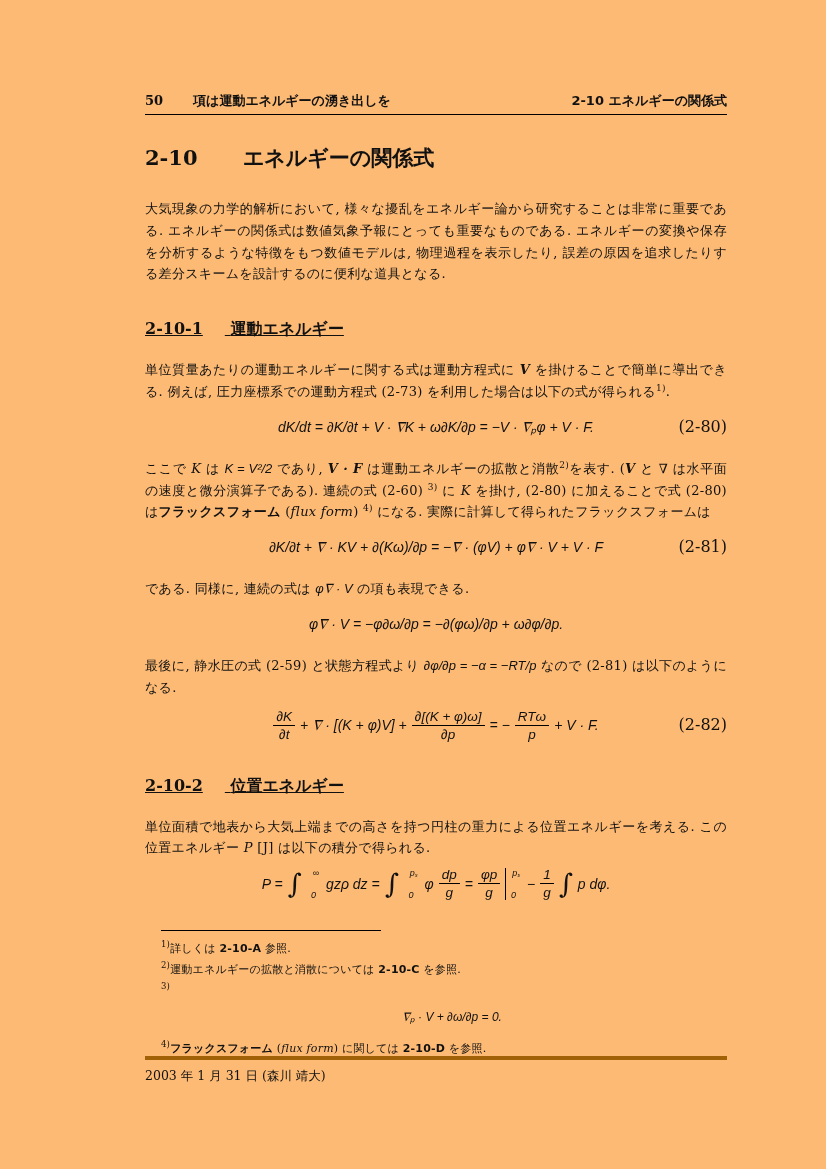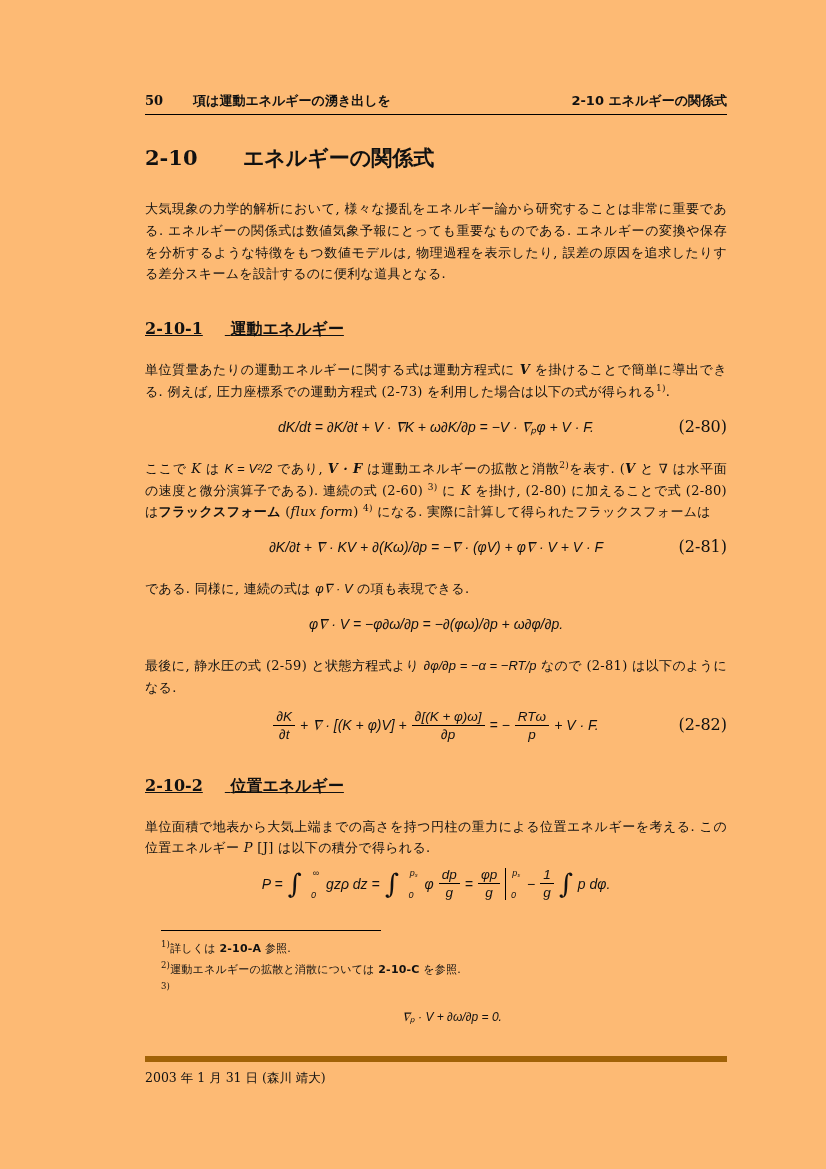--- a/index.html
+++ b/index.html
@@ -56,21 +56,21 @@
 
   
   .footnote-area{position:absolute;left:145px;top:930px;width:582px;margin-left:16px;}
   .fn-rule{border:none;border-top:1px solid #000;width:220px;margin:0 0 5px 0;}
   .fn{font-size:11px;line-height:16.5px;letter-spacing:0.2px;}
   .fn sup{font-size:8.5px;}
   .fn-eq{text-align:center;font-size:12px;margin:9px 0 10px 0;}
 
   
   .footer{position:absolute;left:145px;top:1056px;width:582px;
-    border-top:6px solid #a16207;padding-top:8px;font-size:12.5px;}
+    border-top:4px solid #a16207;padding-top:8px;font-size:12.5px;}
 </style>
 </head>
 <body>
 
 <div class="page">
   <div class="content">
 
     <div class="running-head">
       <span class="pageno">50</span>
       <span class="rh-title">項は運動エネルギーの湧き出しを</span>
@@ -178,18 +178,19 @@
       <span class="math">p dφ.</span>
     </div>
   </div>
 
   <div class="footnote-area">
     <hr class="fn-rule">
     <div class="fn"><sup>1)</sup><span>詳しくは </span><span class="mbold">2-10-A</span><span> 参照.</span></div>
     <div class="fn"><sup>2)</sup><span>運動エネルギーの拡散と消散については </span><span class="mbold">2-10-C</span><span> を参照.</span></div>
     <div class="fn"><sup>3)</sup></div>
     <div class="fn-eq math">∇ₚ · V + ∂ω/∂p = 0.</div>
+    <div class="fn"><sup>4)</sup><span class="mbold">フラックスフォーム</span><span> (</span><span class="mital">flux form</span><span>) に関しては </span><span class="mbold">2-10-D</span><span> を参照.</span></div>
   </div>
 
   <div class="footer">
     <span>2003 年 1 月 31 日 (森川 靖大)</span>
   </div>
 </div>
 
 </body></html>

